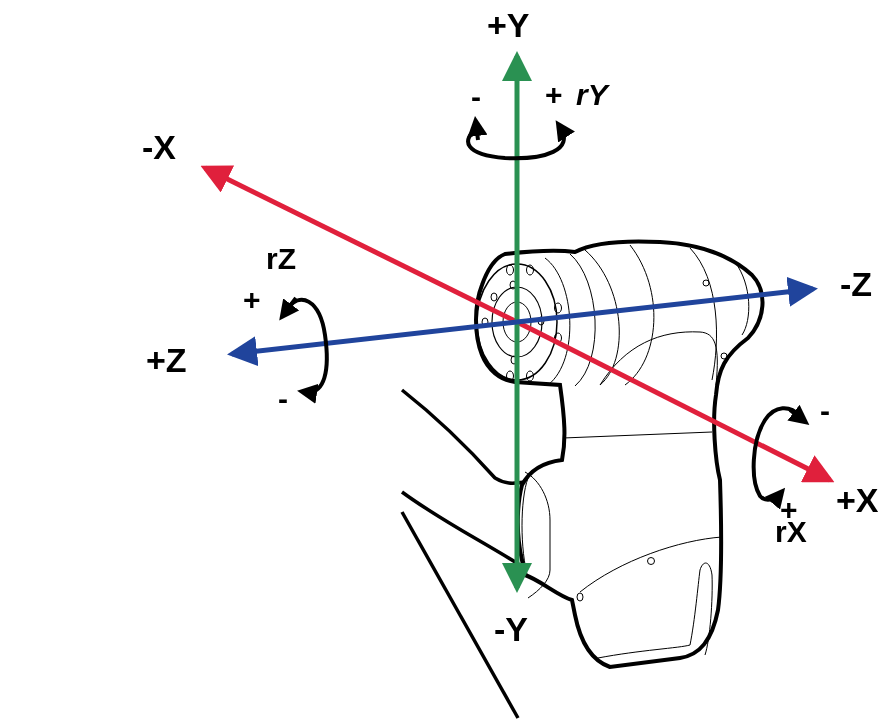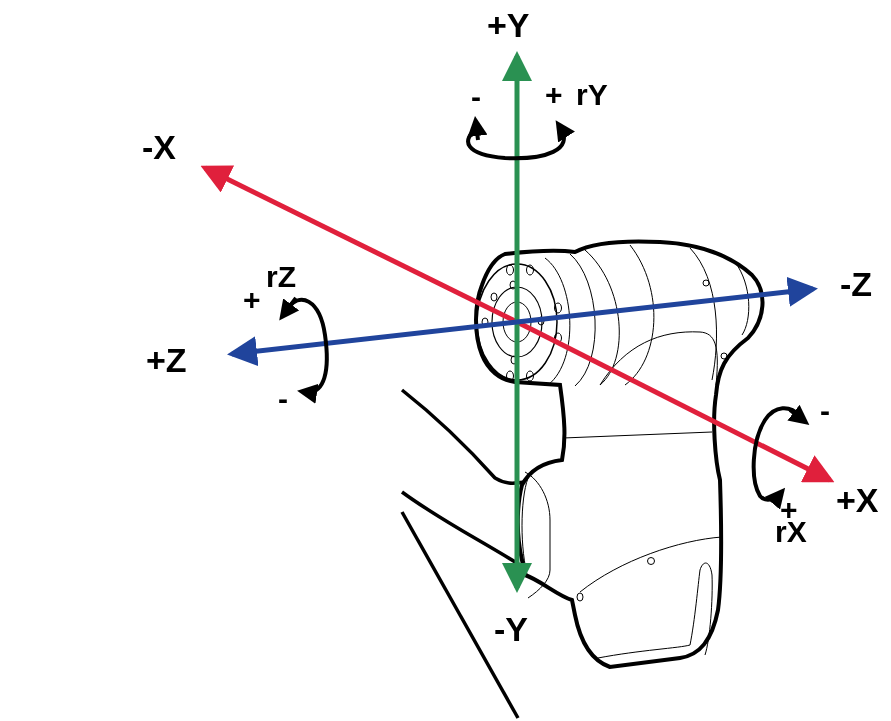--- a/index.html
+++ b/index.html
@@ -106,21 +106,21 @@
 
 <div class="lbl big" style="left:487px; top:8px;">+Y</div>
 <div class="lbl big" style="left:494px; top:612px;">-Y</div>
 <div class="lbl big" style="left:142px; top:130px;">-X</div>
 <div class="lbl big" style="left:836px; top:483px;">+X</div>
 <div class="lbl big" style="left:146px; top:343px;">+Z</div>
 <div class="lbl big" style="left:840px; top:267px;">-Z</div>
 
 <div class="lbl sm" style="left:471px; top:82px;">-</div>
 <div class="lbl sm" style="left:545px; top:80px;">+</div>
-<div class="lbl sm" style="left:576px; top:80px;">rY</div>
+<div class="lbl sm" style="left:576px; top:80px;font-style:italic;">rY</div>
 
-<div class="lbl sm" style="left:266px; top:262px;">rZ</div>
+<div class="lbl sm" style="left:266px; top:244px;">rZ</div>
 <div class="lbl sm" style="left:243px; top:285px;">+</div>
 <div class="lbl sm" style="left:278px; top:384px;">-</div>
 
 <div class="lbl sm" style="left:820px; top:396px;">-</div>
 <div class="lbl sm" style="left:780px; top:495px;">+</div>
 <div class="lbl sm" style="left:775px; top:517px;">rX</div>
 
 </body></html>

